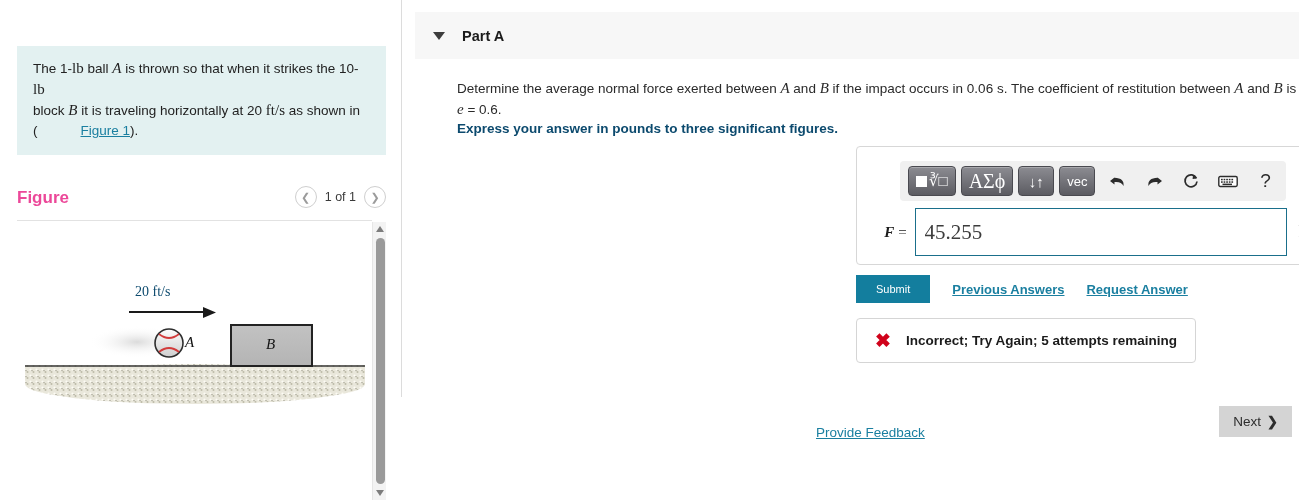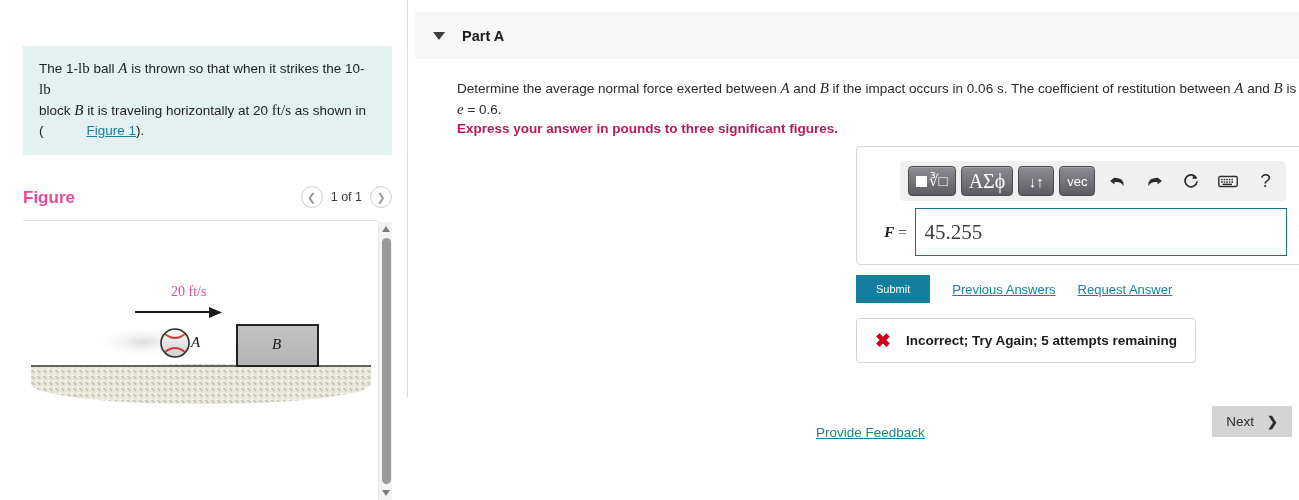--- a/index.html
+++ b/index.html
@@ -7,21 +7,21 @@
     margin: 0; padding: 0;
     width: 1299px; height: 500px;
     background: #ffffff;
     font-family: "Liberation Sans", sans-serif;
     overflow: hidden;
   }
   .page { position: relative; width: 1299px; height: 500px; background:#fff; }
 
   
   .left-panel {
-    position: absolute; left: 12px; top: 0; width: 396px; height: 397px;
+    position: absolute; left: 6px; top: 0; width: 396px; height: 397px;
     background: #fff;
     border-right: 1px solid #dcdcdc;
   }
   .prompt-box {
     position: absolute; left: 11px; top: 46px; width: 369px;
     background: #e3f1f1;
     padding: 12px 16px 14px 16px;
     font-size: 13.5px; line-height: 20px; color: #222;
   }
   .serif-math { font-family: "Liberation Serif", serif; font-style: italic; font-size: 15px; }
@@ -83,21 +83,21 @@
     border-top: 8px solid #3d3d3d; cursor: pointer;
   }
   .part-label { margin-left: 17px; font-size: 14.5px; font-weight: bold; color: #1b1b1b; }
 
   .qtext {
     position: absolute; left: 60px; top: 78px; width: 845px;
     font-size: 13.5px; line-height: 20px; color: #2a2a2a;
   }
   .qexpress {
     position: absolute; left: 60px; top: 121px; width: 700px;
-    font-size: 13.5px; font-weight: bold; color: #be185d;
+    font-size: 13.5px; font-weight: bold; color: #0c4a6e;
   }
 
   .answer-card {
     position: absolute; left: 459px; top: 146px; width: 468px; height: 119px;
     background: #fff; border: 1px solid #d7d7d7; border-radius: 4px;
   }
   .mathbar {
     position: absolute; left: 43px; top: 14px; width: 386px; height: 40px;
     background: #f0f0f0; border-radius: 4px;
     display: flex; align-items: center; padding-left: 8px; gap: 5px;
@@ -146,21 +146,21 @@
   }
 
   .submit-row { position: absolute; left: 459px; top: 275px; display: flex; align-items: center; }
   .submit-btn {
     background: #137e9e; color: #fff; border: 0;
     padding: 8px 20px; font-size: 11px; cursor: pointer;
     font-family: "Liberation Sans", sans-serif;
   }
   .alink {
     margin-left: 22px; color: #1a7fa0; font-size: 13px;
-    text-decoration: underline; cursor: pointer; font-weight: normal;
+    text-decoration: underline; cursor: pointer; font-weight: bold;
   }
 
   .feedback {
     position: absolute; left: 459px; top: 318px; width: 340px; height: 45px;
     border: 1px solid #d5d5d5; border-radius: 4px; background: #fff;
     display: flex; align-items: center;
   }
   .xmark {
     margin-left: 18px; color: #d0021b; font-size: 19px; font-weight: bold;
     line-height: 1;
@@ -168,21 +168,21 @@
   .fb-text { margin-left: 15px; font-size: 13.5px; font-weight: bold; color: #1b1b1b; }
 
   .feedback-link {
     position: absolute; left: 419px; top: 407px;
     color: #1a7fa0; font-size: 13.5px; text-decoration: underline; cursor: pointer; margin-top: 18px;
   }
   .next-btn {
     position: absolute; right: 7px; top: 406px;
     background: #d4d4d4; border: 0; color: #2d2d2d;
     padding: 8px 14px; font-size: 13.5px; cursor: pointer;
-    display: flex; align-items: center; gap: 13px;
+    display: flex; align-items: center; gap: 6px;
     font-family: "Liberation Sans", sans-serif;
   }
   .next-btn .chev { font-size: 13px; font-weight: bold; }
 </style>
 </head>
 <body>
 
 <div class="page">
 
   <div class="left-panel">
@@ -239,21 +239,21 @@
         <line x1="112" y1="88" x2="186" y2="88" stroke="#1a1a1a" stroke-width="2"></line>
         <polygon points="186,83 199,88.5 186,94" fill="#1a1a1a"></polygon>
 
         <circle cx="152" cy="119" r="14" fill="url(#ballg)" stroke="#2e2e2e" stroke-width="1.6"></circle>
         <path d="M142,110 Q152,118 162,110" fill="none" stroke="#d23b3b" stroke-width="1.7"></path>
         <path d="M142,128 Q152,120 162,128" fill="none" stroke="#d23b3b" stroke-width="1.7"></path>
 
         <rect x="214" y="101" width="81" height="41" fill="url(#blockg)" stroke="#232323" stroke-width="2"></rect>
       </svg>
 
-      <div style="position:absolute;left:118px;top:60px;font-family:'Liberation Serif',serif;font-size:14px;color:#ec4899;margin-left:30px;">20 ft/s</div>
+      <div style="position:absolute;left:118px;top:60px;font-family:'Liberation Serif',serif;font-size:14px;color:#0c4a6e;">20 ft/s</div>
       <div style="position:absolute;left:168px;top:110px;font-family:'Liberation Serif',serif;font-style:italic;font-size:15px;color:#131313;">A</div>
       <div style="position:absolute;left:249px;top:112px;font-family:'Liberation Serif',serif;font-style:italic;font-size:15px;color:#131313;">B</div>
     </div>
 
     <div class="vscroll">
       <div class="arrow-up"></div>
       <div class="thumb"></div>
       <div class="arrow-down"></div>
     </div>
   </div>

